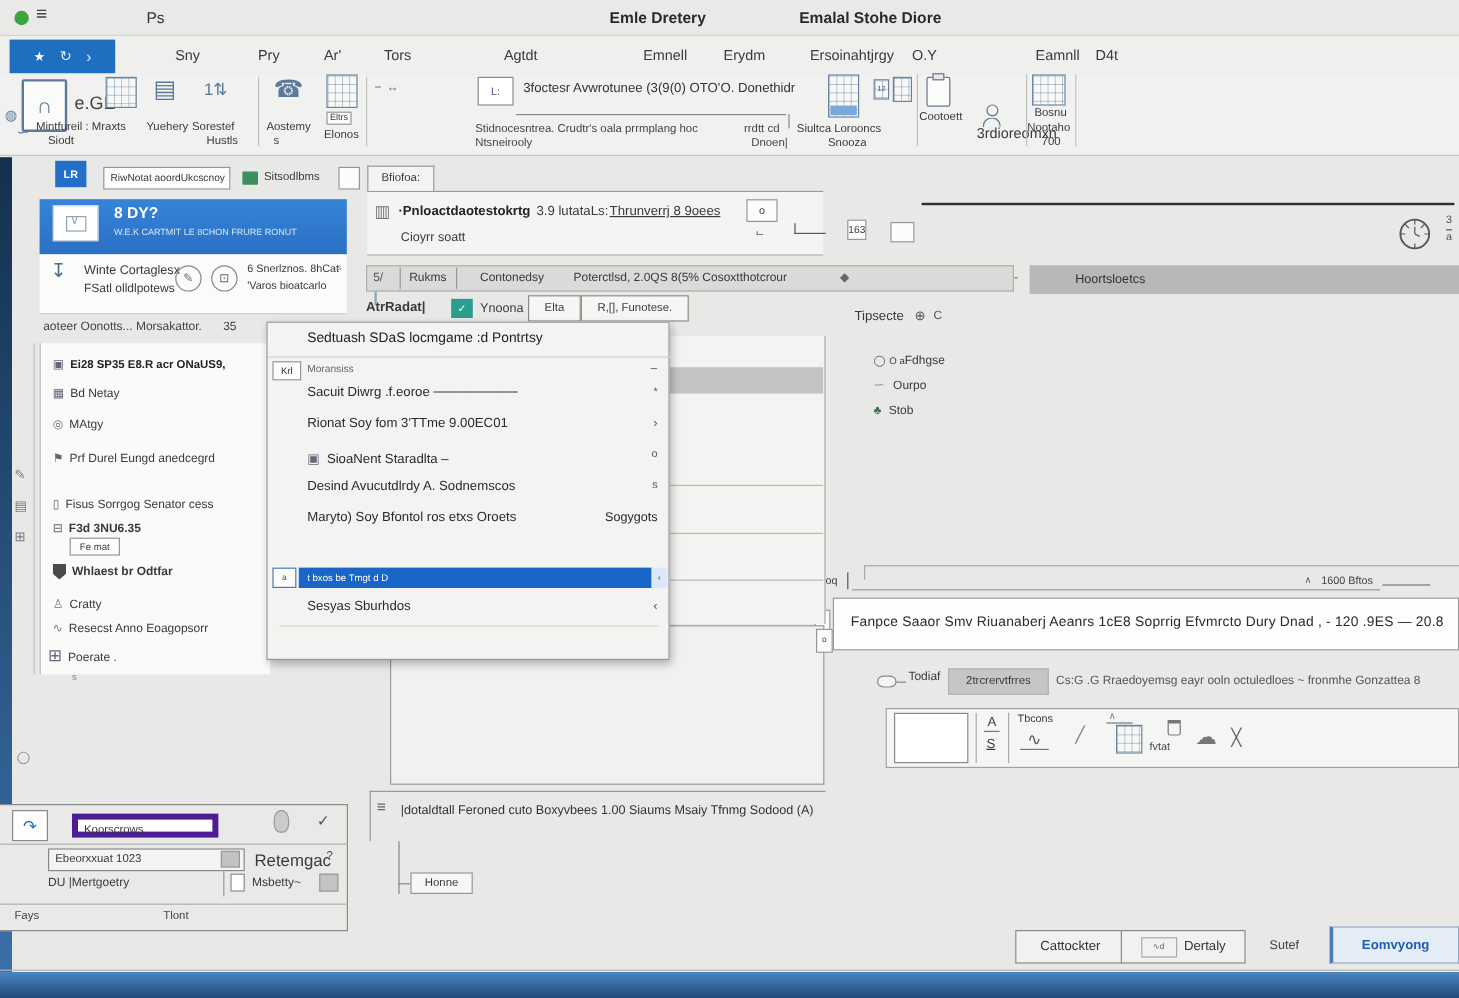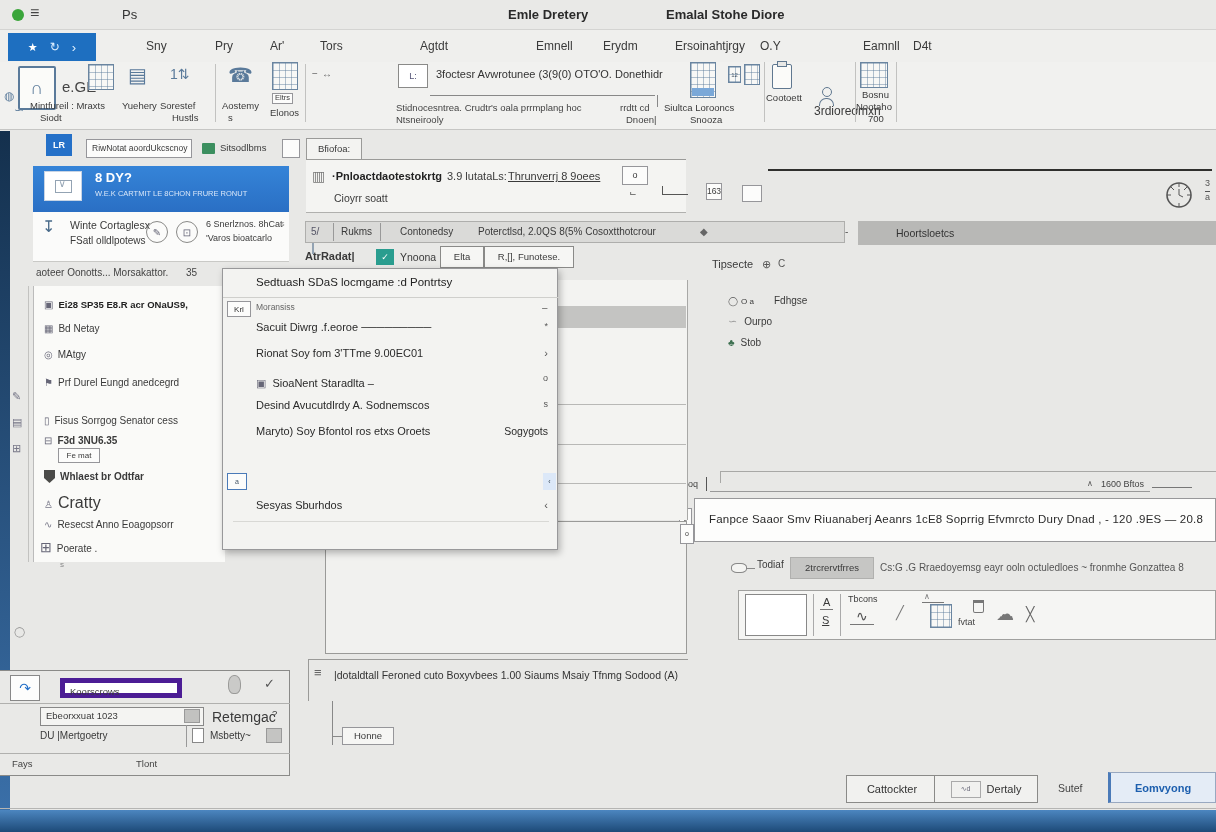--- a/index.html
+++ b/index.html
@@ -175,21 +175,21 @@
 <div class="abs" style="left:44px;top:372px"><span class="t" style="color:#667;margin-right:5px">⚑</span><span class="t" style="font-size:10px">Prf Durel Eungd anedcegrd</span></div>
 <div class="abs" style="left:44px;top:410px"><span class="t" style="color:#667;margin-right:5px">▯</span><span class="t" style="font-size:10px">Fisus Sorrgog Senator cess</span></div>
 <div class="abs" style="left:44px;top:430px"><span class="t" style="color:#667;margin-right:5px">⊟</span><span class="t" style="font-size:10px;font-weight:bold">F3d 3NU6.35</span></div>
 <div class="abs bx ctr" style="left:58px;top:448px;width:42px;height:15px">
     <span class="t" style="font-size:8px">Fe mat</span>
   </div>
 <div class="abs" style="left:44px;top:470px;display:flex;align-items:center">
     <span class="shieldic" style="margin-right:5px"></span>
     <span class="t" style="font-size:10px;font-weight:bold">Whlaest br Odtfar</span>
   </div>
-<div class="abs" style="left:44px;top:494px"><span class="t" style="color:#778;margin-right:5px">♙</span><span class="t" style="font-size:16px">Cratty</span></div>
+<div class="abs" style="left:44px;top:494px"><span class="t" style="color:#778;margin-right:5px">♙</span><span class="t" style="font-size:10px">Cratty</span></div>
 <div class="abs" style="left:44px;top:514px"><span class="t" style="color:#778;margin-right:5px">∿</span><span class="t" style="font-size:10px">Resecst Anno Eoagopsorr</span></div>
 <div class="abs" style="left:40px;top:538px"><span class="t" style="color:#667;font-size:14px;margin-right:5px">⊞</span><span class="t" style="font-size:10px">Poerate .</span></div>
 <span class="abs t" style="left:60px;top:560px;font-size:8px;color:#888">s</span>
 
 
 <div class="abs ctr" style="left:306px;top:138px;width:56px;height:21px;border:1px solid #9a9a98;border-bottom:none;background:#f3f3f1;z-index:3">
   <span class="t" style="font-size:9.5px">Bfiofoa:</span>
 </div>
 <div class="abs" style="left:306px;top:159px;width:380px;height:54px;background:#f4f4f2;border-top:1px solid #9a9a98;border-bottom:1px solid #b0b0ae"></div>
 <span class="abs t" style="left:312px;top:168px;font-size:14px;color:#777">▥</span>
@@ -273,21 +273,21 @@
       <line x1="15" y1="15" x2="19" y2="17"></line>
   </g>
 </svg>
 <span class="abs t" style="left:1205px;top:178px;font-size:9px;color:#555">3</span>
 <span class="abs t" style="left:1205px;top:192px;font-size:9px;color:#555;text-decoration:overline">a</span>
 
 <span class="abs t" style="left:712px;top:258px;font-size:11px">Tipsecte</span>
 <span class="abs t" style="left:762px;top:258px;font-size:11px;color:#555">⊕</span>
 <span class="abs t" style="left:778px;top:258px;font-size:10px;color:#555">C</span>
 
-<div class="abs" style="left:728px;top:290px"><span class="t" style="font-size:9px;color:#555;margin-right:3px">◯</span><span class="t" style="font-size:8px;margin-right:20px">O a</span><span class="t" style="font-size:10px">Fdhgse</span></div>
+<div class="abs" style="left:728px;top:290px"><span class="t" style="font-size:9px;color:#555;margin-right:3px">◯</span><span class="t" style="font-size:8px;margin-right:0">O a</span><span class="t" style="font-size:10px">Fdhgse</span></div>
 <div class="abs" style="left:728px;top:311px"><span class="t" style="font-size:11px;color:#999;margin-right:7px">∽</span><span class="t" style="font-size:10px">Ourpo</span></div>
 <div class="abs" style="left:728px;top:332px"><span class="t" style="font-size:10px;color:#3c6f4f;margin-right:6px">♣</span><span class="t" style="font-size:10px">Stob</span></div>
 
 <div class="abs hl" style="left:720px;top:471px;width:496px;background:#a8a8a6"></div>
 <div class="abs vl" style="left:720px;top:471px;height:12px;background:#a8a8a6"></div>
 <span class="abs t" style="left:1087px;top:479px;font-size:8px;color:#555">∧</span>
 <span class="abs t" style="left:1101px;top:479px;font-size:9px;color:#444">1600 Bftos</span>
 <div class="abs hl" style="left:1152px;top:487px;width:40px;background:#777"></div>
 
 <span class="abs t" style="left:683px;top:479px;font-size:9px;color:#444">ooq</span>
@@ -368,20 +368,23 @@
       <span class="menu-item" style="font-size:9px;color:#555">s</span>
     </div>
   <div class="abs" style="left:33px;top:156px;width:292px;display:flex;justify-content:space-between">
       <span class="menu-item">Maryto) Soy Bfontol ros etxs Oroets</span>
       <span class="menu-item" style="font-size:10.5px">Sogygots</span>
     </div>
 
   <div class="abs bx ctr" style="left:4px;top:204px;width:20px;height:17px;border-color:#4a7ab8">
       <span style="font-size:7px;color:#456">a</span>
     </div>
+  <div class="abs" style="left:26px;top:204px;width:294px;height:17px;background:#1a66c8;display:flex;align-items:center">
+    <span style="color:#fff;font-size:8px;padding-left:7px;white-space:nowrap">t bxos be Tmgt d D</span>
+  </div>
   <div class="abs ctr" style="left:320px;top:204px;width:13px;height:17px;background:#dce8f8">
       <span style="font-size:7px;color:#345">‹</span>
     </div>
 
   <div class="abs" style="left:33px;top:230px;width:292px;display:flex;justify-content:space-between">
       <span class="menu-item">Sesyas Sburhdos</span>
       <span class="menu-item" style="color:#555">‹</span>
     </div>
   <div class="abs hl" style="left:10px;top:252px;width:316px;background:#d8d8d5"></div>
 </div>

